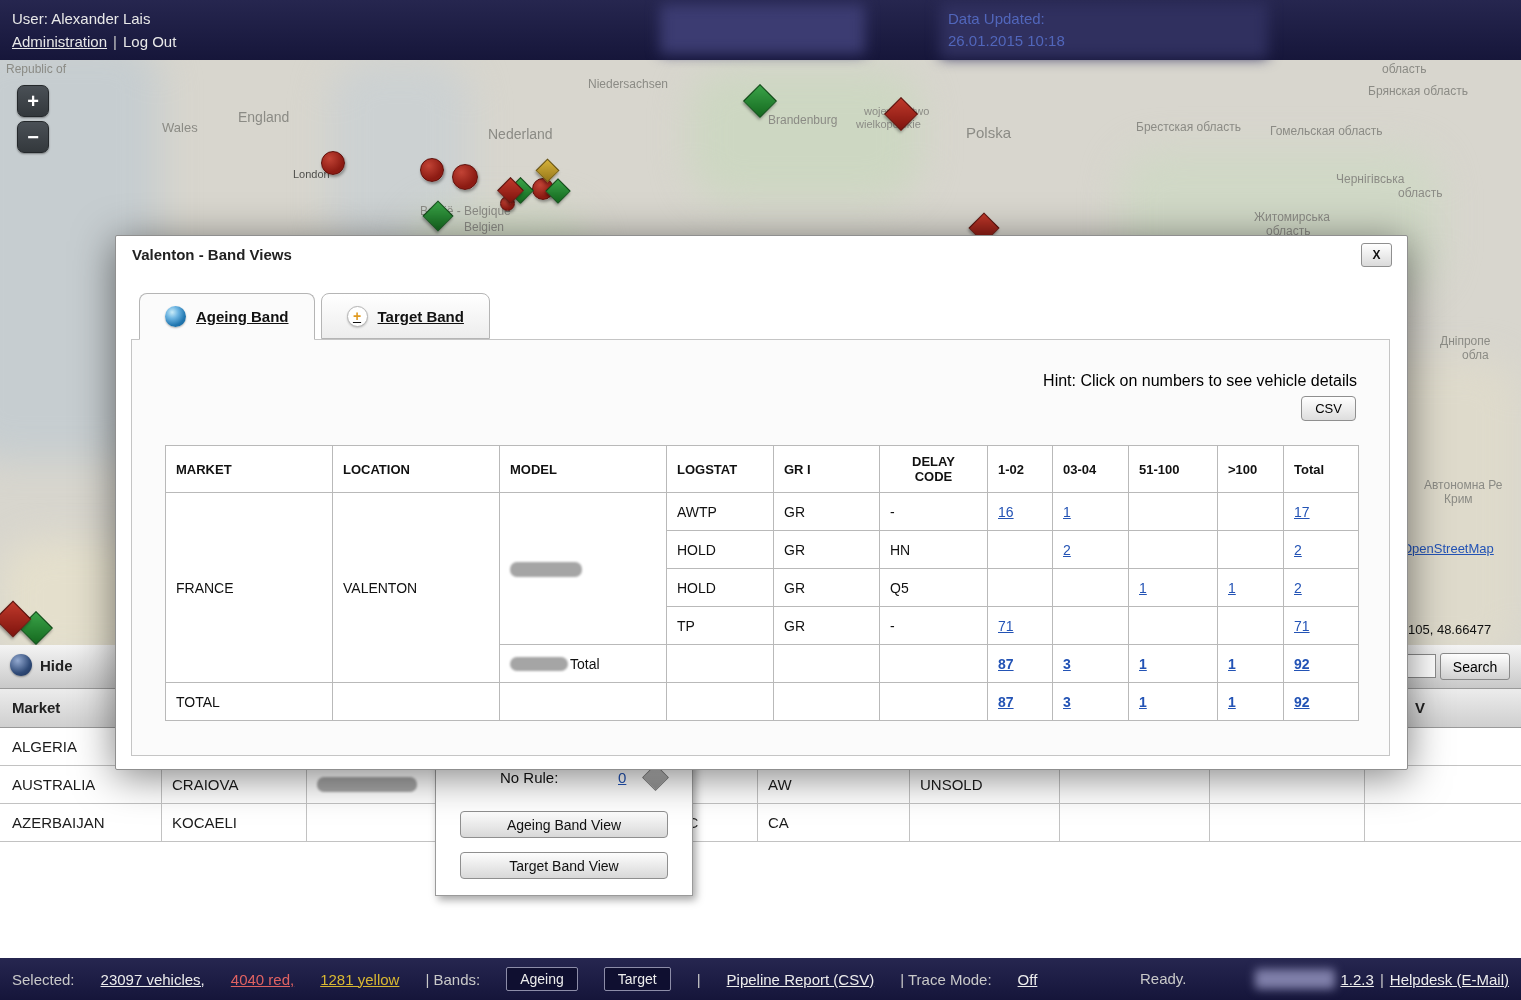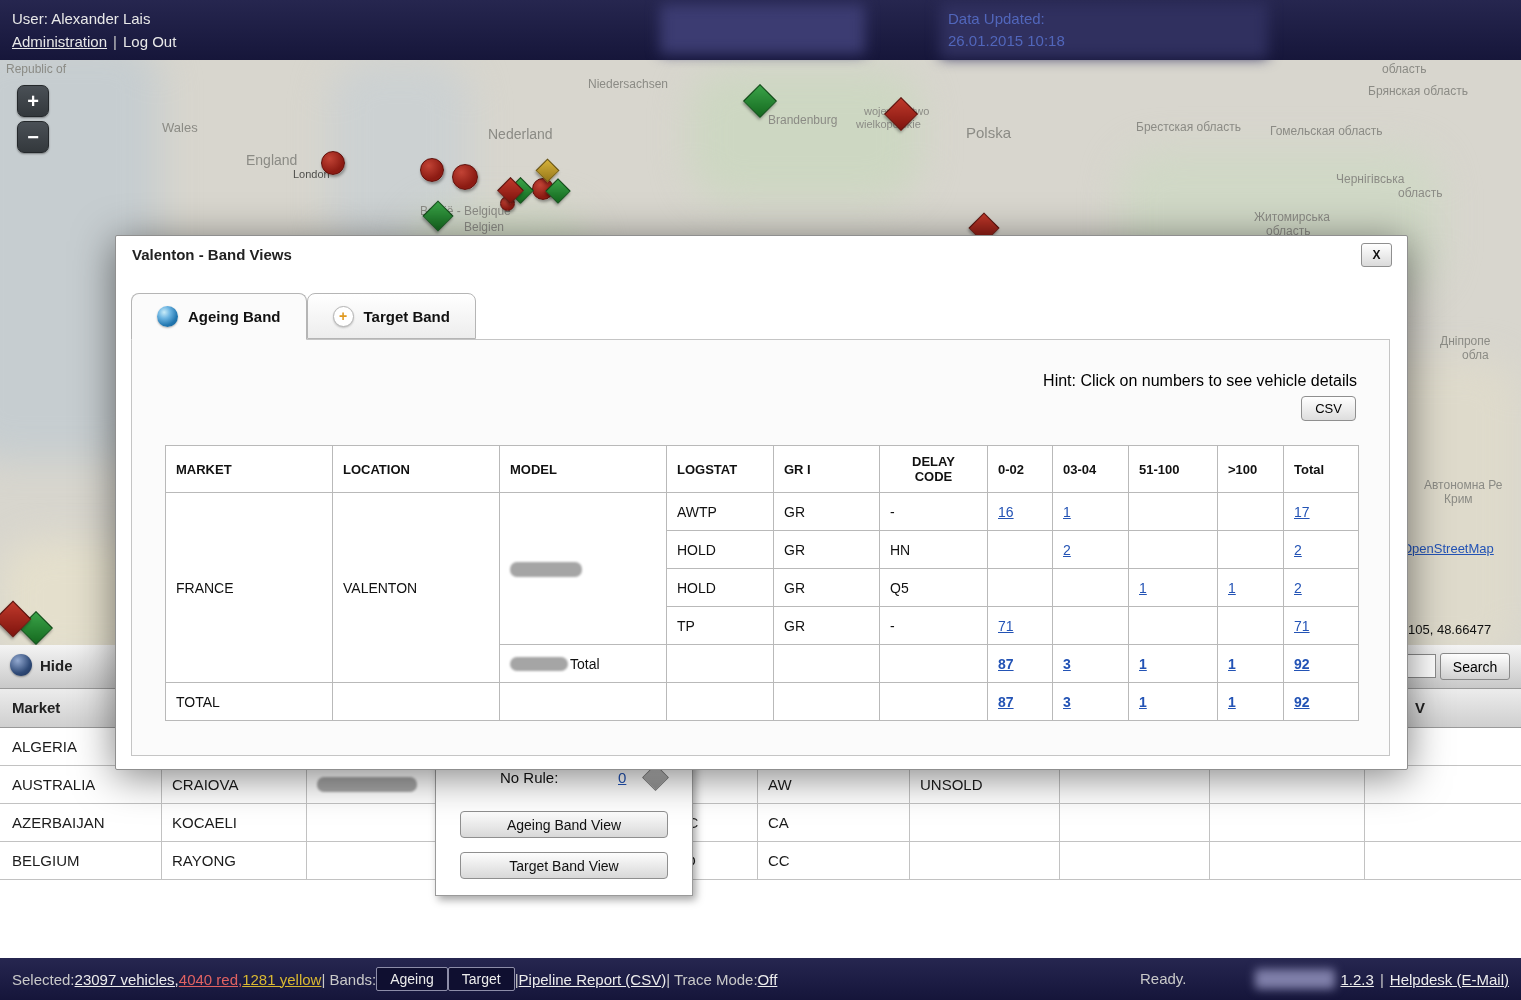--- a/index.html
+++ b/index.html
@@ -76,21 +76,21 @@
          border:1px solid #8f8f8f;border-radius:4px;font-size:14px;color:#111;cursor:pointer;font-family:inherit;}
   .popup-btn.b1{top:58px}.popup-btn.b2{top:99px}
 
   
   .modal{position:absolute;left:115px;top:235px;width:1291px;height:533px;background:#fff;
          border:1px solid #8f8f8f;border-radius:2px;box-shadow:0 6px 40px rgba(0,0,0,.5);z-index:10;color:#111;}
   .modal-title{position:absolute;left:16px;top:10px;font-size:15px;font-weight:bold;color:#222;}
   .modal-close{position:absolute;right:15px;top:7px;width:29px;height:22px;
          background:linear-gradient(#fff,#dadada);border:1px solid #8f8f8f;border-radius:3px;
          font-size:12px;font-weight:bold;display:flex;align-items:center;justify-content:center;cursor:pointer;}
-  .tabs{position:absolute;left:15px;top:57px;display:flex;z-index:2;}
+  .tabs{position:absolute;left:23px;top:57px;display:flex;gap:6px;z-index:2;text-decoration:underline;}
   .tab{height:46px;display:flex;align-items:center;gap:10px;padding:0 25px;border:1px solid #b5b5b5;
        border-radius:8px 8px 0 0;background:linear-gradient(#ffffff,#ededed);
        font-size:15px;font-weight:bold;cursor:pointer;box-sizing:border-box;}
   .tab.active{background:#fbfbfb;border-bottom-color:#fbfbfb;height:47px;}
   .sphere{width:21px;height:21px;border-radius:50%;
        background:radial-gradient(circle at 34% 30%,#c9ecf8 0%,#6db5e2 30%,#2277b0 65%,#145e93 100%);
        box-shadow:0 1px 2px rgba(0,0,0,.3);}
   .tgt-icon{width:19px;height:19px;border-radius:50%;background:#fff;border:1px solid #b5b5b5;color:#e09a20;
        font-size:14px;font-weight:bold;display:flex;align-items:center;justify-content:center;
        box-shadow:0 1px 2px rgba(0,0,0,.2);}
@@ -106,21 +106,21 @@
   .band-table th{height:46px;font-size:13px;font-weight:bold;}
   .band-table td{height:37px;}
   .band-table th.center{text-align:center;}
   a.num{color:#2353b5;text-decoration:underline;cursor:pointer;}
   a.num.bold{font-weight:bold;}
   .mt-wrap{display:flex;align-items:center;gap:2px;}
 
   
   .statusbar{position:absolute;left:0;top:958px;width:100%;height:42px;z-index:30;
        background:linear-gradient(#262650,#15153a);color:#c9c9c9;font-size:15px;}
-  .sb-left{position:absolute;left:12px;top:0;height:42px;display:flex;align-items:center;gap:0;white-space:nowrap;}
+  .sb-left{position:absolute;left:12px;top:0;height:42px;display:flex;align-items:center;gap:26px;white-space:nowrap;}
   .sb-left a{cursor:pointer;text-decoration:underline;}
   a.sb-white{color:#ededed;} a.sb-red{color:#e06262;} a.sb-yellow{color:#d9b832;text-align:right;}
   .band-btn{background:#0f0f30;border:1px solid #8d8da8;color:#ececec;font-size:14px;padding:3px 13px;
        border-radius:2px;cursor:pointer;font-family:inherit;}
   .sb-ready{position:absolute;left:1140px;top:12px;}
   .sb-right{position:absolute;right:12px;top:0;height:42px;display:flex;align-items:center;gap:6px;}
   .sb-right a{cursor:pointer;text-decoration:underline;color:#ededed;}
   .sb-blur{width:80px;height:20px;background:#8080aa;filter:blur(5px);border-radius:3px;}
 </style>
 </head>
@@ -132,21 +132,21 @@
     <div class="patch" style="left:-40px;top:-20px;width:200px;height:420px;background:#c6cdd0;"></div>
     <div class="patch" style="left:330px;top:0;width:140px;height:200px;background:#ccd1d2;"></div>
     <div class="patch" style="left:690px;top:10px;width:230px;height:130px;background:#cdd7c2;"></div>
     <div class="patch" style="left:410px;top:150px;width:180px;height:90px;background:#cfd8c4;"></div>
     <div class="patch" style="left:1120px;top:90px;width:320px;height:140px;background:#d0d8c6;"></div>
     <div class="patch" style="left:0;top:480px;width:170px;height:120px;background:#e4dfcc;"></div>
     <div class="patch" style="left:1000px;top:300px;width:520px;height:300px;background:#dedacb;"></div>
 
     <span class="map-label" style="left:6px;top:2px;">Republic of</span>
     <span class="map-label" style="left:162px;top:60px;font-size:13px;">Wales</span>
-    <span class="map-label" style="left:246px;top:49px;font-size:14px;margin-top:43px;">England</span>
+    <span class="map-label" style="left:238px;top:49px;font-size:14px;">England</span>
     <span class="map-label" style="left:293px;top:108px;font-size:11px;color:#4f4f4c;">London</span>
     <span class="map-label" style="left:488px;top:66px;font-size:14px;">Nederland</span>
     <span class="map-label" style="left:588px;top:17px;">Niedersachsen</span>
     <span class="map-label" style="left:768px;top:53px;">Brandenburg</span>
     <span class="map-label" style="left:864px;top:45px;font-size:11px;">województwo</span>
     <span class="map-label" style="left:856px;top:58px;font-size:11px;">wielkopolskie</span>
     <span class="map-label" style="left:966px;top:64px;font-size:15px;">Polska</span>
     <span class="map-label" style="left:420px;top:144px;">België - Belgique</span>
     <span class="map-label" style="left:464px;top:160px;">Belgien</span>
     <span class="map-label" style="left:1136px;top:60px;">Брестская область</span>
@@ -229,32 +229,20 @@
         <div class="bgc c9"></div>
         <div class="bgc c10"></div>
       </div>
       <div class="bg-row">
         <div class="bgc c1">AZERBAIJAN</div>
         <div class="bgc c2">KOCAELI</div>
         <div class="bgc c3"></div>
         <div class="bgc c4">AMBERIEU</div>
         <div class="bgc c5">DELIV LOC</div>
         <div class="bgc c6">CA</div>
-        <div class="bgc c7"></div>
-        <div class="bgc c8"></div>
-        <div class="bgc c9"></div>
-        <div class="bgc c10"></div>
-      </div>
-      <div class="bg-row">
-        <div class="bgc c1">BELGIUM</div>
-        <div class="bgc c2">RAYONG</div>
-        <div class="bgc c3"></div>
-        <div class="bgc c4">ANTCUS241</div>
-        <div class="bgc c5">DLR HOLD</div>
-        <div class="bgc c6">CC</div>
         <div class="bgc c7"></div>
         <div class="bgc c8"></div>
         <div class="bgc c9"></div>
         <div class="bgc c10"></div>
       </div>
     </div>
 
     <div class="popup">
       <span class="popup-label">No Rule:</span>
       <a class="popup-value">0</a>
@@ -301,21 +289,21 @@
             <tr>
           <th>MARKET</th>
           <th>LOCATION</th>
           <th>MODEL</th>
           <th>LOGSTAT</th>
           <th>GR I</th>
           <th class="center">
             <span>DELAY</span><br>
             <span>CODE</span>
           </th>
-          <th>0-02</th>
+          <th>1-02</th>
           <th>03-04</th>
           <th>51-100</th>
           <th>&gt;100</th>
           <th>Total</th>
         </tr>
         <tr>
           <td rowspan="5">FRANCE</td>
           <td rowspan="5">VALENTON</td>
           <td rowspan="4"><span class="blurb" style="width:72px;height:15px;"></span></td>
           <td>AWTP</td>

